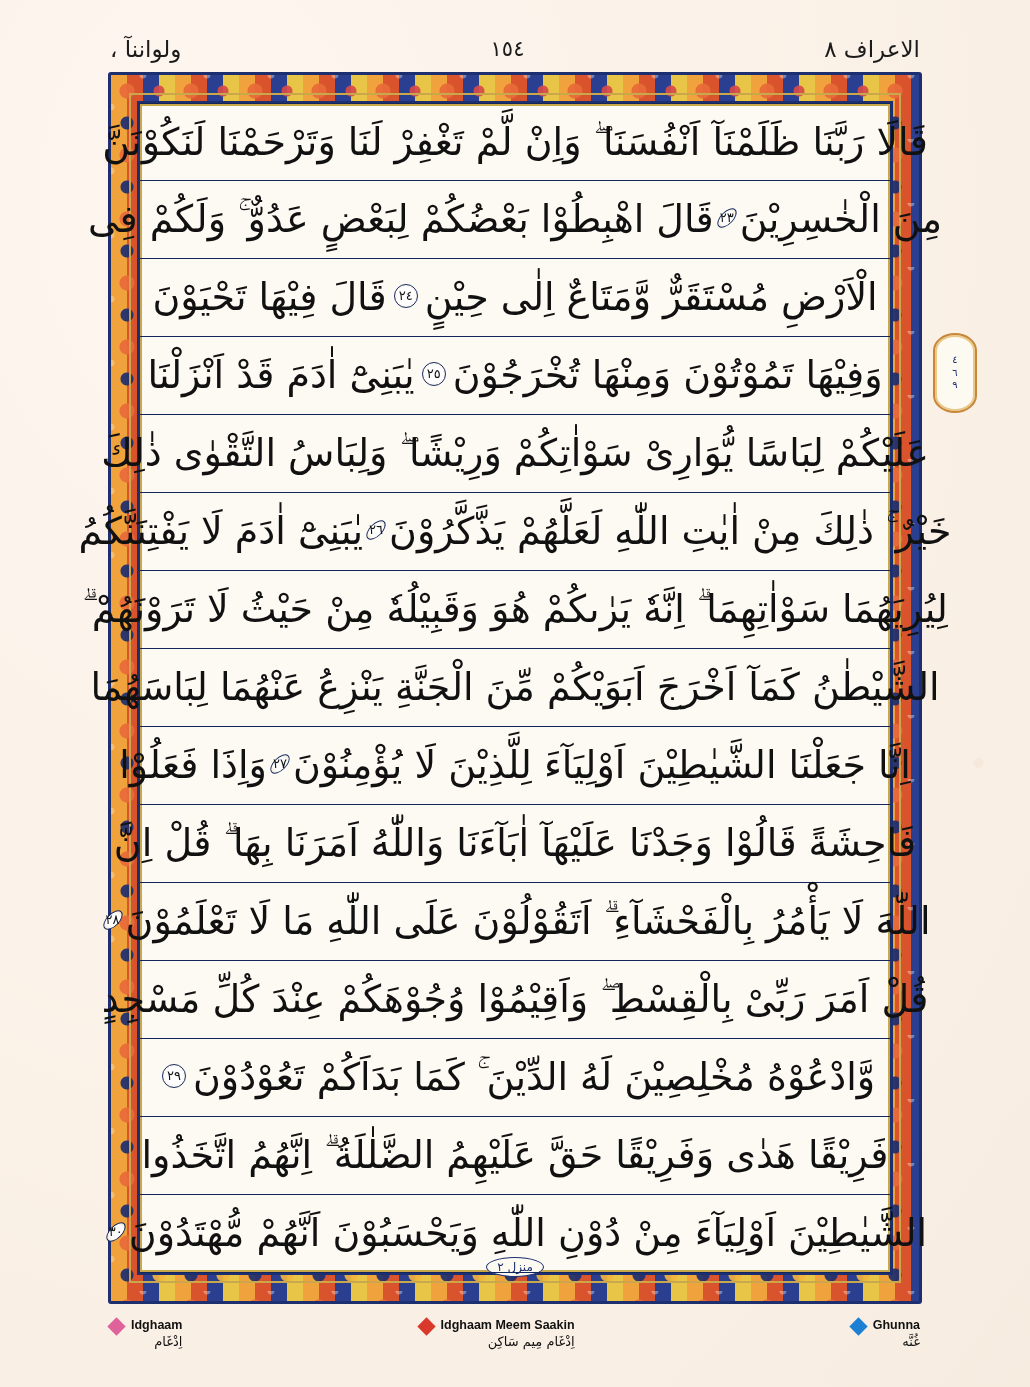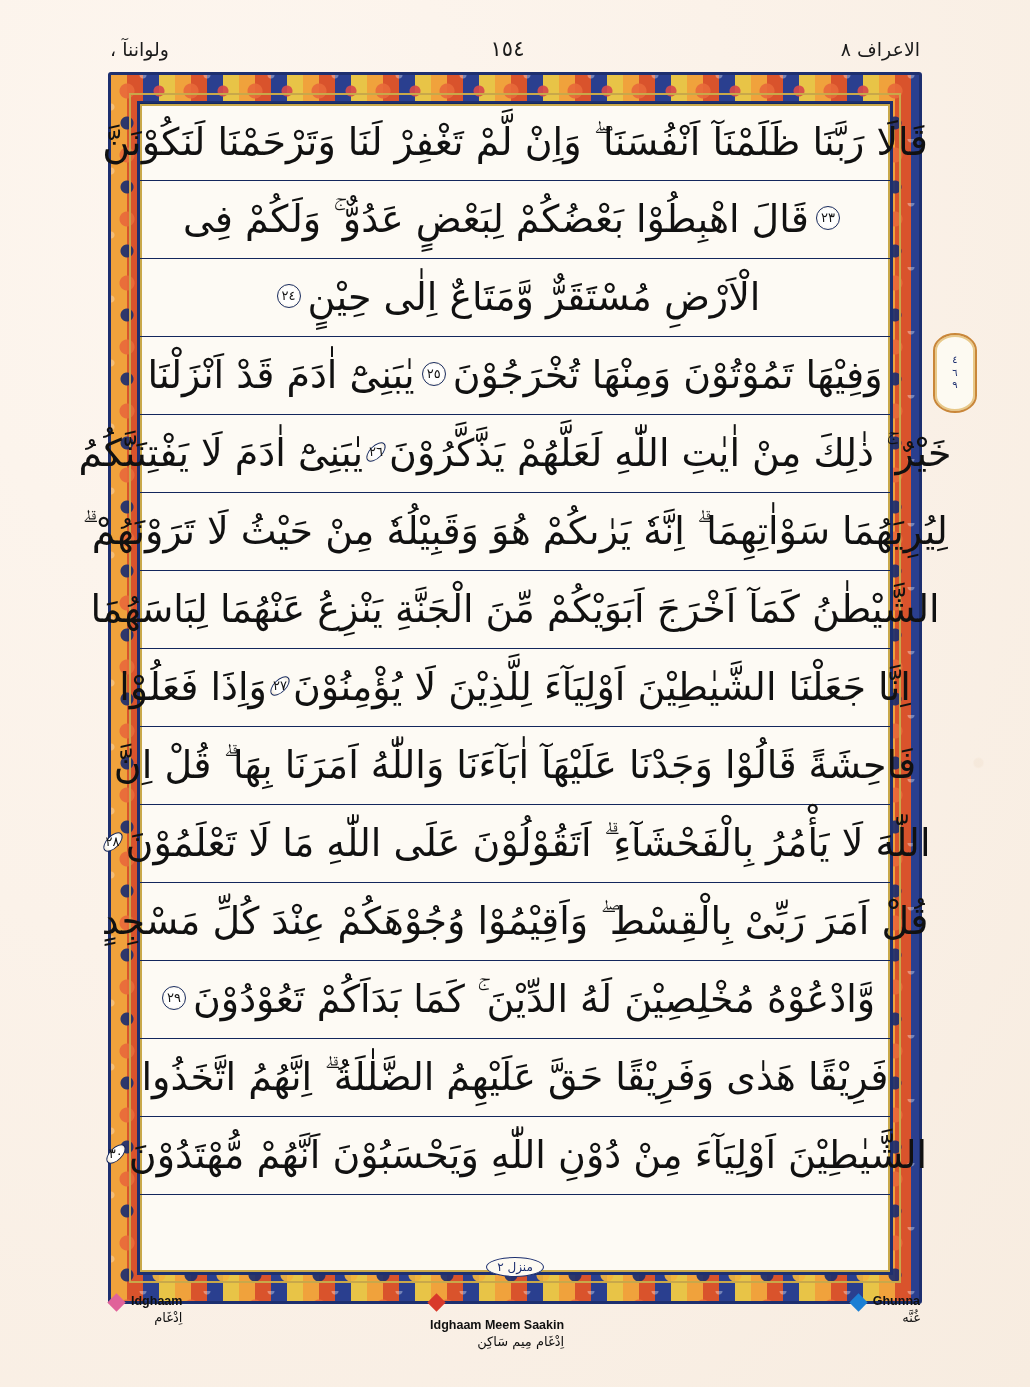--- a/index.html
+++ b/index.html
@@ -41,21 +41,21 @@
     right: 110px;
     height: 34px;
     display: flex;
     align-items: center;
     justify-content: space-between;
     direction: rtl;
   }
   .header-right, .header-left, .header-center {
     font-family: "DejaVu Sans", sans-serif;
     color: #1b1b1b;
-    font-size: 19px;
+    font-size: 23px;
     white-space: nowrap;
   }
   .header-center {
     position: absolute;
     left: 0; right: 15px;
     text-align: center;
     font-size: 21px;
     letter-spacing: 1px;
   }
 
@@ -251,21 +251,21 @@
     font-weight: bold;
     color: #111;
     font-family: "Liberation Sans", sans-serif;
   }
   .legend-ar {
     font-size: 13px;
     color: #111;
     direction: rtl;
     font-family: "DejaVu Sans", sans-serif;
   }
-  .legend-item.center { margin-left: -40px; flex-direction: column; }
+  .legend-item.center { margin-left: -40px; }
 </style>
 </head>
 <body>
 
 <div class="page">
   <div class="paper-texture"></div>
 
   <div class="header">
     <div class="header-right">الاعراف ٨</div>
     <div class="header-center">١٥٤</div>
@@ -281,31 +281,36 @@
     <div class="bottom-marker">
       <span class="badge">منزل ٢</span>
     </div>
   </div>
 
   <div class="text-area">
     <div class="ayah-line">
       <span class="ayah-text">قَالَا رَبَّنَا ظَلَمْنَآ اَنْفُسَنَا ۖ وَاِنْ لَّمْ تَغْفِرْ لَنَا وَتَرْحَمْنَا لَنَكُوْنَنَّ</span>
     </div>
     <div class="ayah-line">
+      <span class="ayah-text">مِنَ الْخٰسِرِيْنَ</span>
       <span class="ayah-num"><span>٢٣</span></span>
       <span class="ayah-text">قَالَ اهْبِطُوْا بَعْضُكُمْ لِبَعْضٍ عَدُوٌّ ۚ وَلَكُمْ فِى</span>
     </div>
     <div class="ayah-line">
       <span class="ayah-text">الْاَرْضِ مُسْتَقَرٌّ وَّمَتَاعٌ اِلٰى حِيْنٍ</span>
       <span class="ayah-num"><span>٢٤</span></span>
+      <span class="ayah-text">قَالَ فِيْهَا تَحْيَوْنَ</span>
     </div>
     <div class="ayah-line">
       <span class="ayah-text">وَفِيْهَا تَمُوْتُوْنَ وَمِنْهَا تُخْرَجُوْنَ</span>
       <span class="ayah-num"><span>٢٥</span></span>
       <span class="ayah-text">يٰبَنِىْٓ اٰدَمَ قَدْ اَنْزَلْنَا</span>
+    </div>
+    <div class="ayah-line">
+      <span class="ayah-text">عَلَيْكُمْ لِبَاسًا يُّوَارِىْ سَوْاٰتِكُمْ وَرِيْشًا ۖ وَلِبَاسُ التَّقْوٰى ذٰلِكَ</span>
     </div>
     <div class="ayah-line">
       <span class="ayah-text">خَيْرٌ ۚ ذٰلِكَ مِنْ اٰيٰتِ اللّٰهِ لَعَلَّهُمْ يَذَّكَّرُوْنَ</span>
       <span class="ayah-num"><span>٢٦</span></span>
       <span class="ayah-text">يٰبَنِىْٓ اٰدَمَ لَا يَفْتِنَنَّكُمُ</span>
     </div>
     <div class="ayah-line">
       <span class="ayah-text">لِيُرِيَهُمَا سَوْاٰتِهِمَا ۗ اِنَّهٗ يَرٰىكُمْ هُوَ وَقَبِيْلُهٗ مِنْ حَيْثُ لَا تَرَوْنَهُمْ ۗ</span>
     </div>
     <div class="ayah-line">

